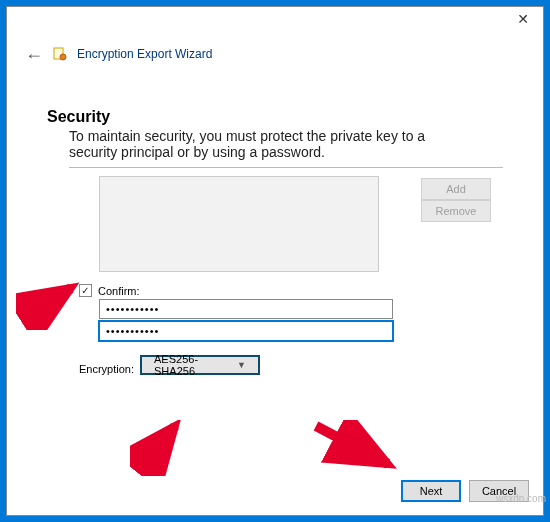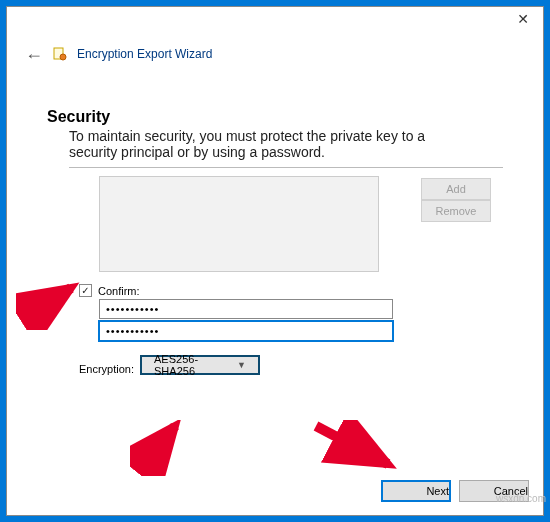--- a/index.html
+++ b/index.html
@@ -142,25 +142,25 @@
     .combo .drop { font-size: 9px; color: #555; }
     .footer {
       height: 48px;
       display: flex;
       justify-content: flex-end;
       align-items: center;
       gap: 8px;
       padding-right: 14px;
     }
     .btn {
-      width: 70px; height: 22px;
+      width: 60px; height: 22px;
       border: 1px solid #aaa;
       background: #e1e1e1;
       font-size: 11px;
-      text-align: right;
+      text-align: center;
       line-height: 20px;
     }
     .btn.primary {
       border: 2px solid #0078d7;
       background: #e1e1e1;
       line-height: 18px;
     }
     
     .arrow { position: absolute; pointer-events: none; }
     .arrow svg { display: block; }

